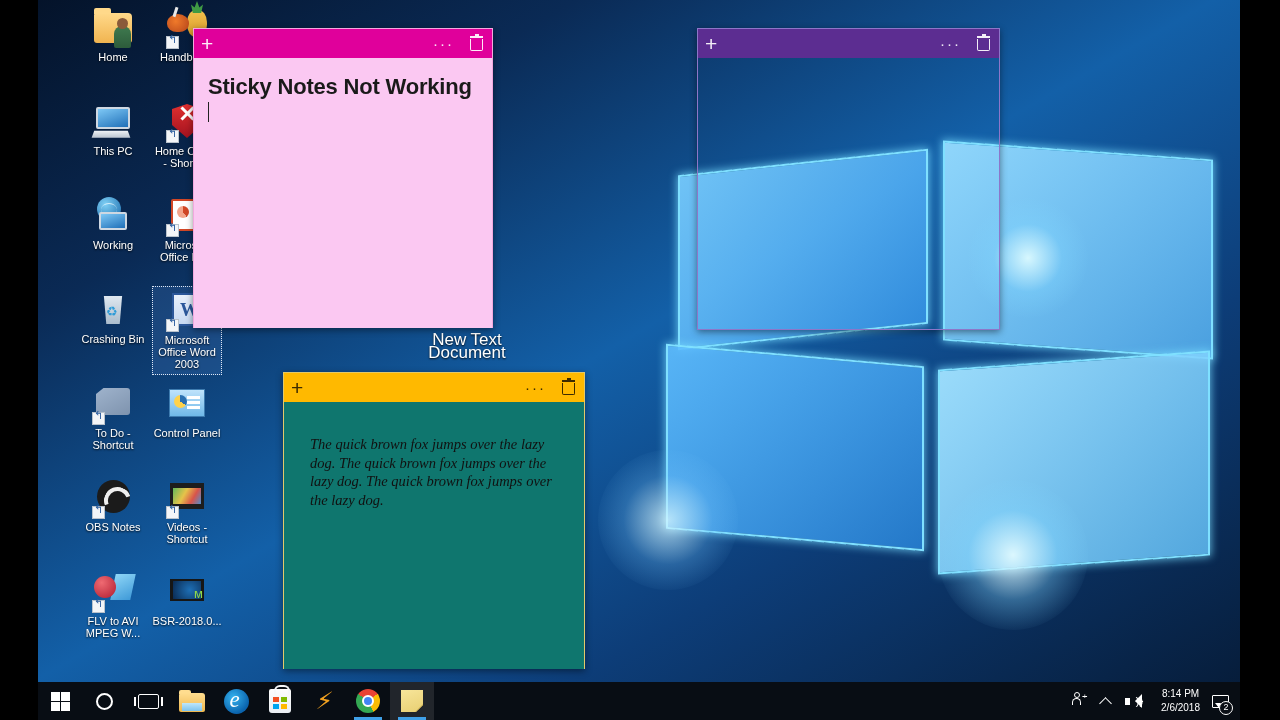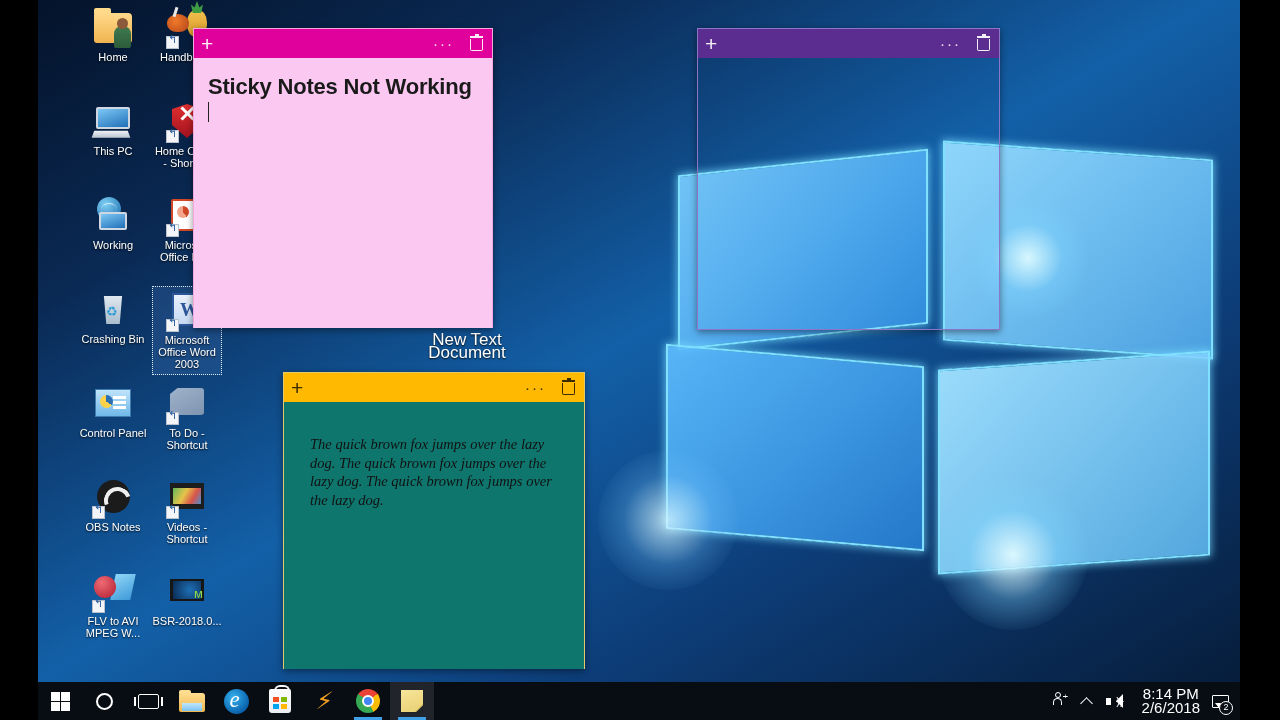--- a/index.html
+++ b/index.html
@@ -239,21 +239,21 @@
   .people b { position:absolute; left:4px; top:-1px; width:6px; height:6px; border-radius:50%;
     border:1.5px solid #fff; }
   .people s { position:absolute; right:-1px; top:-1px; font-size:8px; color:#fff; }
   .chev { width:9px; height:9px; border-left:1.6px solid #fff; border-top:1.6px solid #fff;
     transform:rotate(45deg); margin-top:4px; }
   .spk { position:relative; width:18px; height:15px; }
   .spk i { position:absolute; left:0; top:4px; width:5px; height:7px; background:#fff; }
   .spk b { position:absolute; left:3px; top:0px; width:0; height:0; border:7px solid transparent;
     border-right:7px solid #fff; }
   .spk s { position:absolute; right:0; top:2px; font-size:11px; color:#fff; line-height:11px; }
-  #clock { color:#fff; font-size:15px; line-height:14px; text-align:center; padding:0 6px; }
+  #clock { color:#fff; font-size:10px; line-height:14px; text-align:center; padding:0 6px; }
   #actcenter { position:relative; width:28px; height:38px; display:flex; align-items:center;
     justify-content:center; }
   .ac { width:17px; height:13px; border:1.7px solid #fff; border-radius:1px; position:relative; }
   .ac:after { content:""; position:absolute; left:2px; bottom:-5px; border:4px solid transparent;
     border-top:5px solid #fff; border-right-width:2px; }
   .acbadge { position:absolute; right:1px; bottom:5px; width:14px; height:14px; border-radius:50%;
     background:#0b0f16; border:1.4px solid #fff; color:#fff; font-size:9px; line-height:11px;
     text-align:center; }
 </style>
 </head>
@@ -337,31 +337,31 @@
       <div class="dicon sel">
         <div class="art">
           <div class="word"></div>
             <div class="shc"></div>
         </div>
         <div class="lbl">Microsoft Office Word 2003</div>
       </div>
 
       <div class="dicon">
         <div class="art">
+          <div class="todo"></div>
+            <div class="shc"></div>
+        </div>
+        <div class="lbl">To Do - Shortcut</div>
+      </div>
+
+      <div class="dicon">
+        <div class="art">
             <div class="cpl"></div>
           </div>
         <div class="lbl">Control Panel</div>
-      </div>
-
-      <div class="dicon">
-        <div class="art">
-          <div class="todo"></div>
-            <div class="shc"></div>
-        </div>
-        <div class="lbl">To Do - Shortcut</div>
       </div>
 
       <div class="dicon">
         <div class="art">
           <div class="obs"></div>
             <div class="shc"></div>
         </div>
         <div class="lbl">OBS Notes</div>
       </div>
 

